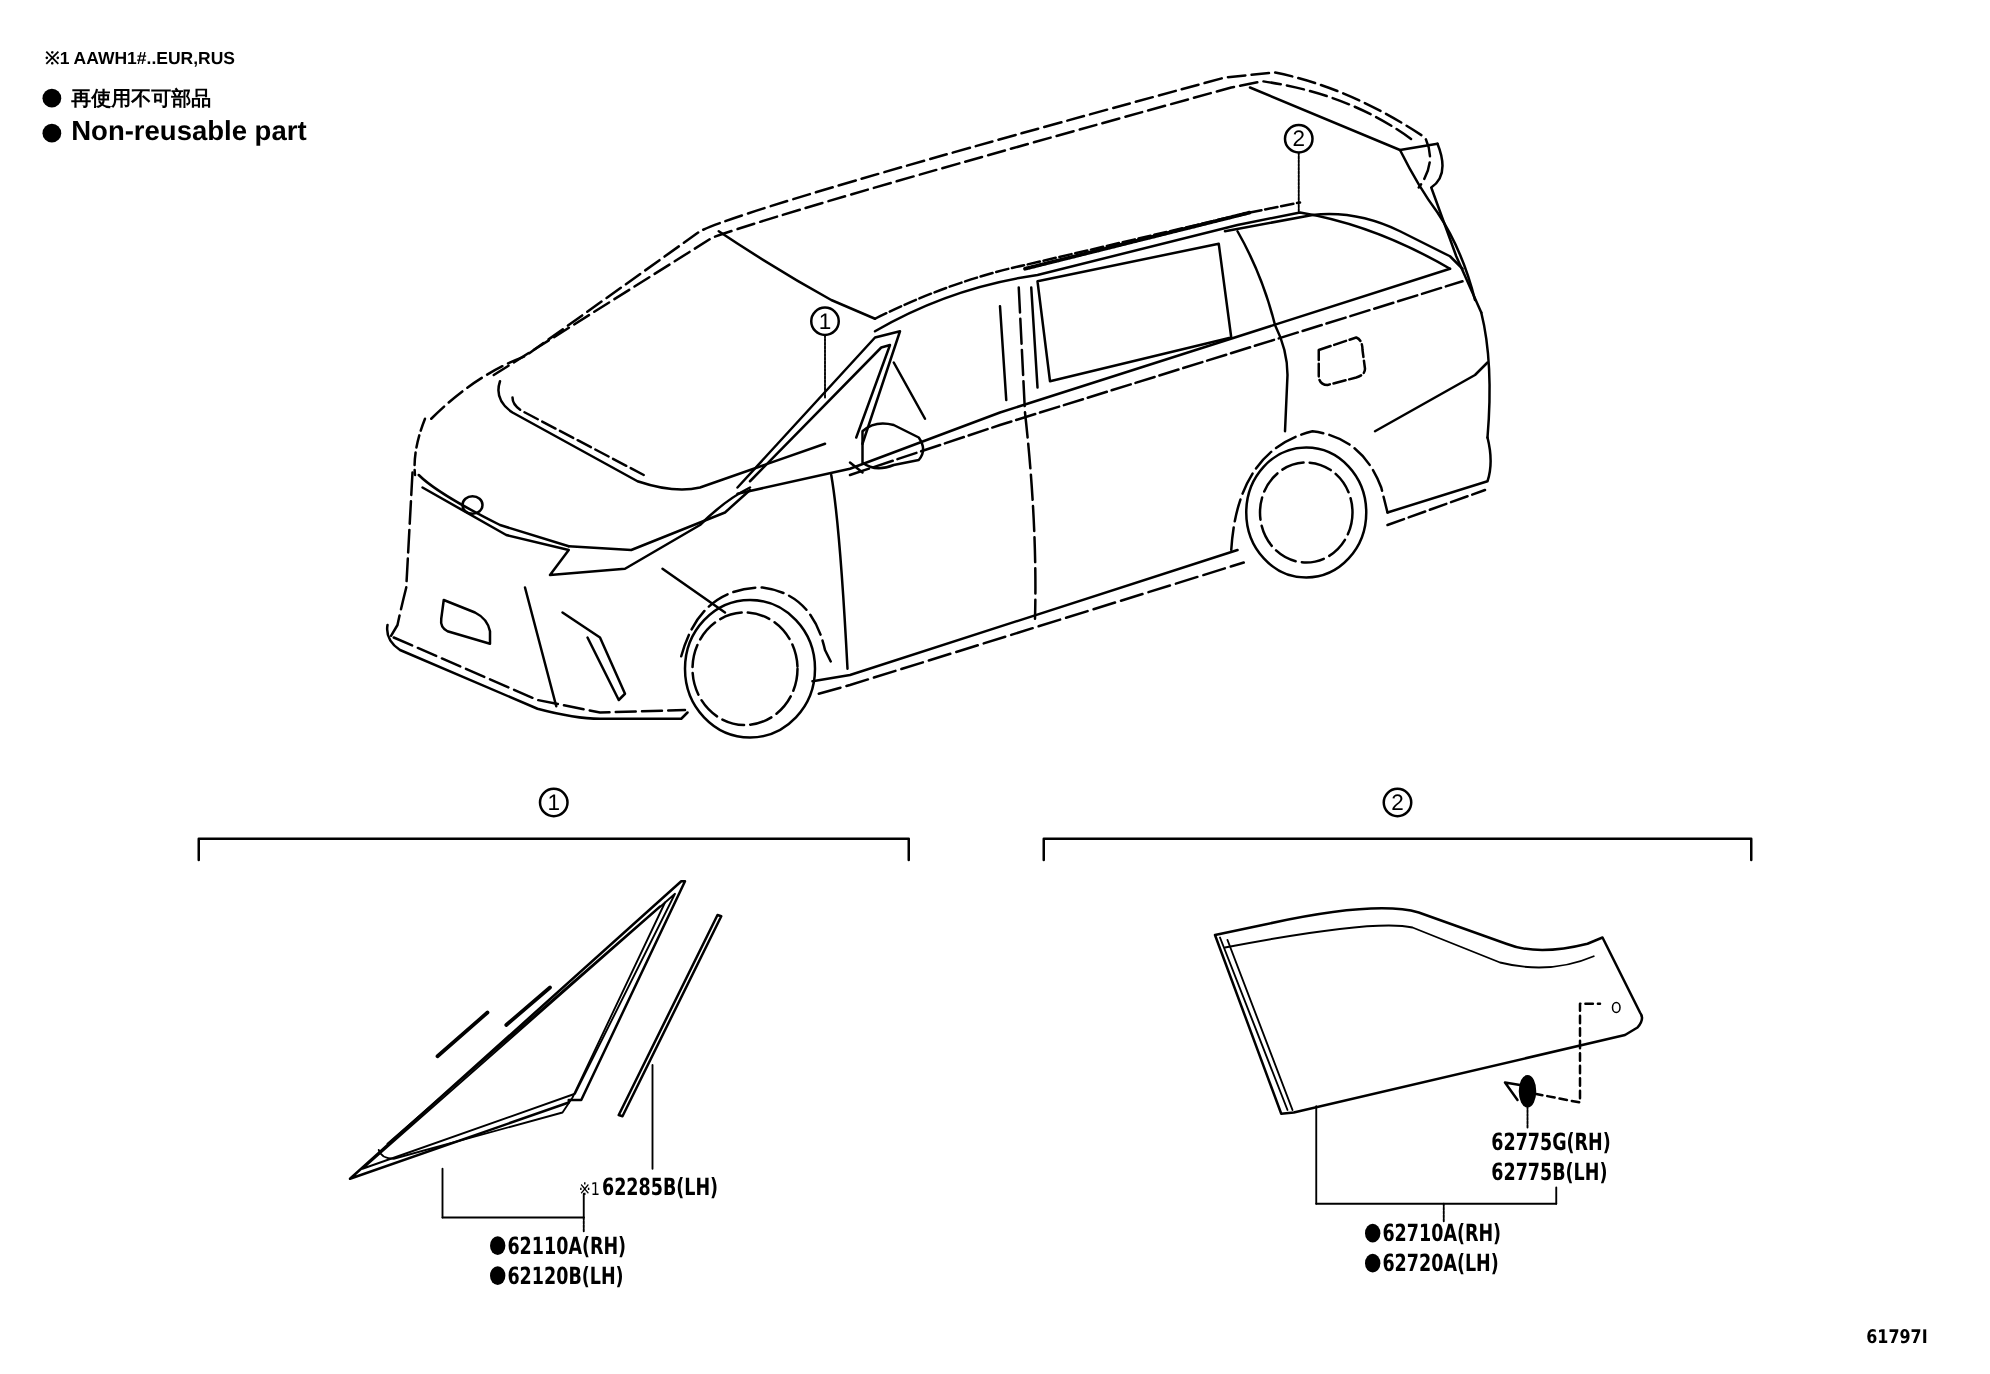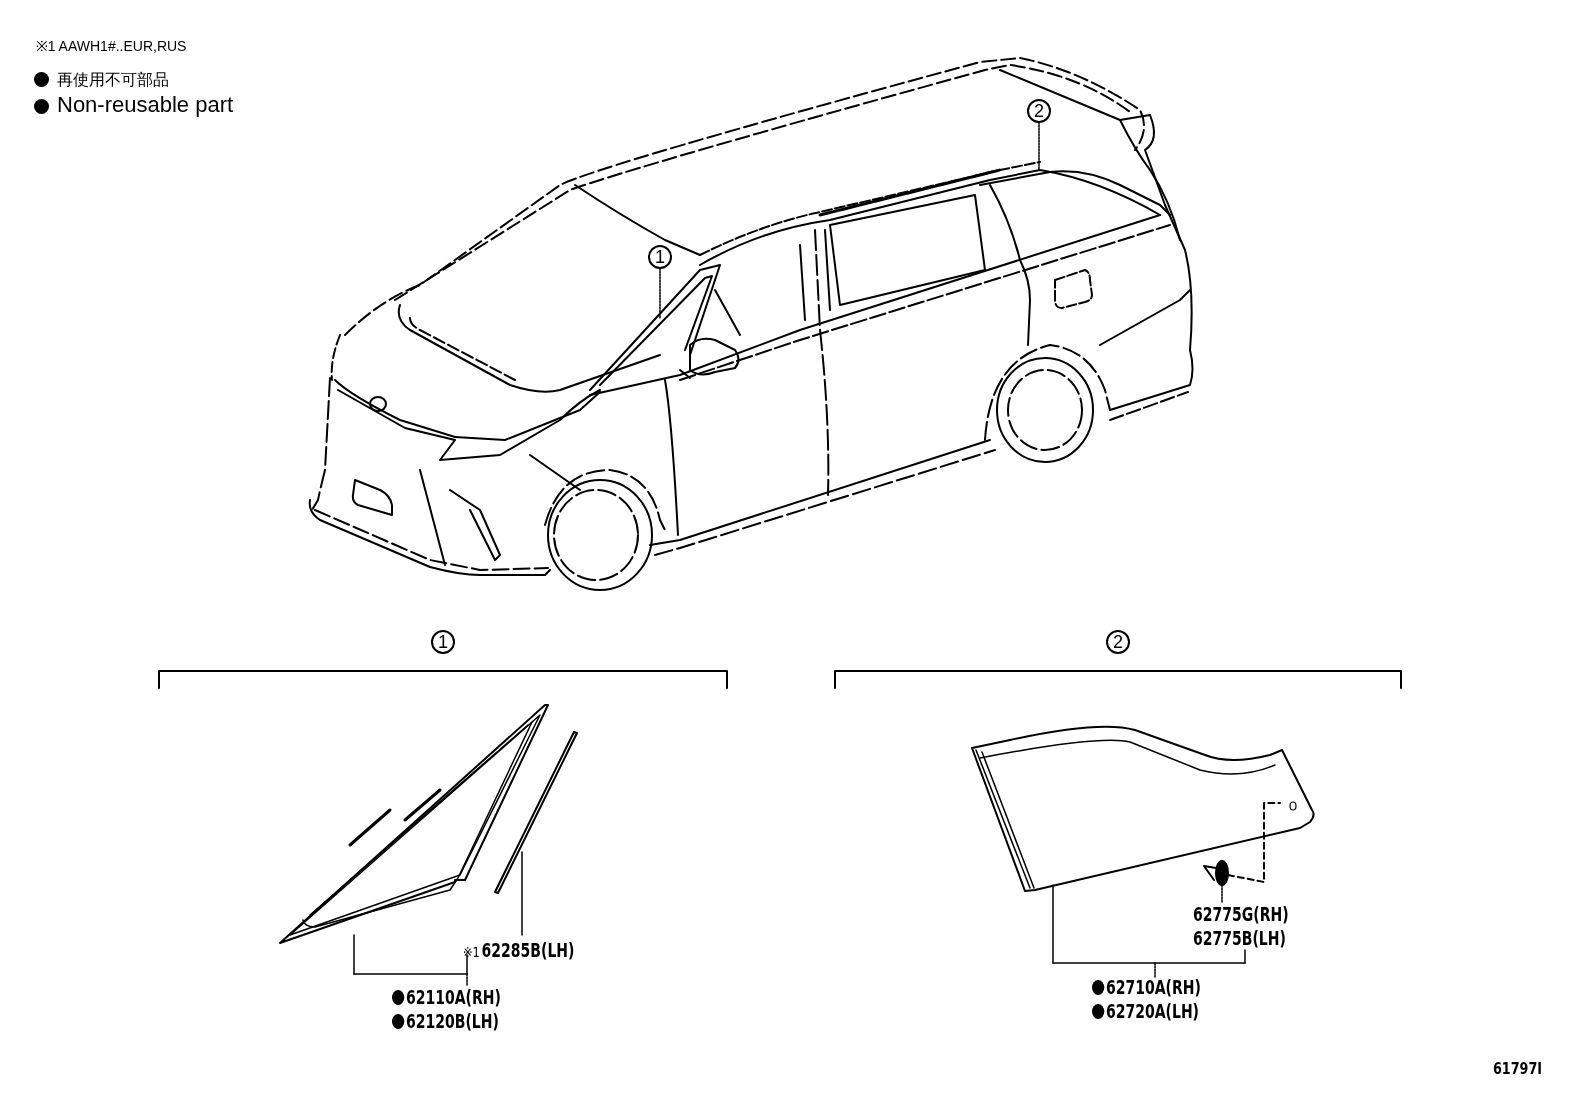--- a/index.html
+++ b/index.html
@@ -1,18 +1,18 @@
 <!DOCTYPE html>
 <html><head>
 <meta charset="utf-8">
 <style>
   html, body { margin: 0; padding: 0; background: #ffffff; }
   body { width: 1592px; height: 1099px; position: relative; overflow: hidden; font-family: "Liberation Sans", sans-serif; color: #000; }
   .abs { position: absolute; }
-  .legend-line { font-family: "Liberation Sans", sans-serif; font-size: 16px; line-height: 20px; white-space: nowrap; }
+  .legend-line { font-family: "Liberation Sans", sans-serif; font-size: 16px; line-height: 20px; white-space: nowrap; font-weight: bold; }
   .legend-bullet { display: inline-block; width: 15px; height: 15px; border-radius: 50%; background: #000; vertical-align: -2px; margin-right: 8px; }
   .pn { font-family: "DejaVu Sans Condensed", "DejaVu Sans", sans-serif; font-weight: bold; font-size: 19px; line-height: 24px; white-space: nowrap; transform: scaleX(0.82); transform-origin: left center; }
   .pn .dot { display: inline-block; width: 15px; height: 15px; border-radius: 50%; background: #000; margin-right: 2px; vertical-align: -1px; }
   .ref { font-family: "DejaVu Sans", sans-serif; font-size: 14px; font-weight: normal; margin-right: 2px; }
   .circ { width: 24px; height: 24px; border: 2px solid #000; border-radius: 50%; box-sizing: border-box; text-align: center; font-family: "Liberation Sans", sans-serif; font-size: 18px; line-height: 20px; background: #fff; }
   .illus-no { font-family: "DejaVu Sans", sans-serif; font-weight: bold; font-size: 15px; transform: scaleX(0.85); transform-origin: left center; }
   svg { position: absolute; left: 0; top: 0; }
 </style>
 </head>
 <body>

